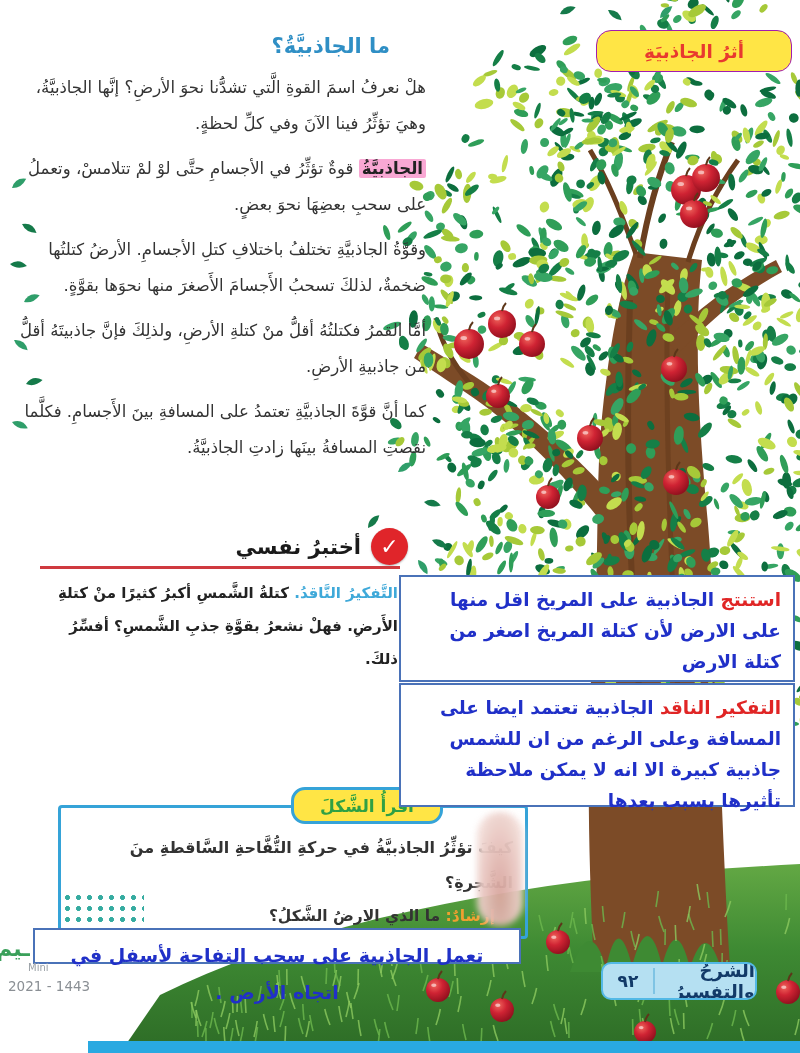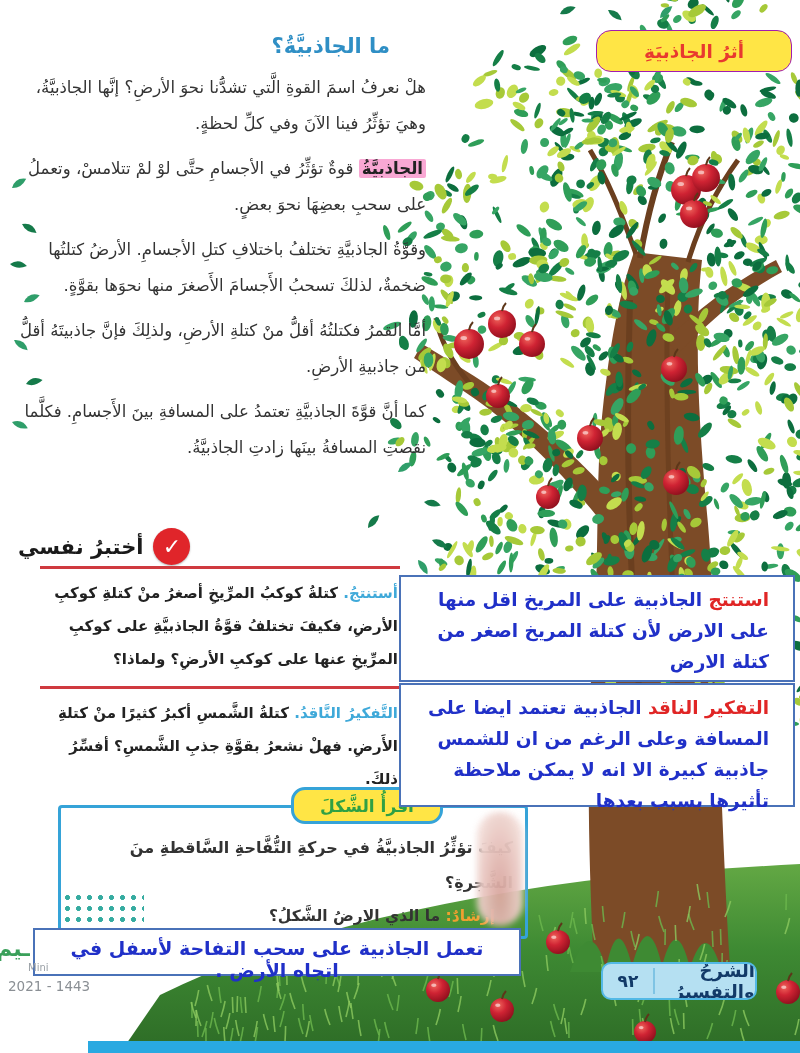--- a/index.html
+++ b/index.html
@@ -21,21 +21,21 @@
 
   
   .content{position:absolute;left:18px;top:34px;width:408px;direction:rtl;text-align:right;}
   .lesson-title{font-size:21px;font-weight:bold;color:#2f8fc5;margin:0 36px 12px 0;}
   .content p{font-size:16.5px;line-height:36px;color:#333;margin:0 0 9px 0;}
   .hl{background:#f9a8d4;font-weight:bold;color:#222;padding:0 3px;border-radius:2px;}
 
   
   .self-test-head{
     position:absolute;left:18px;top:528px;width:390px;
-    display:flex;flex-direction:row;align-items:center;gap:10px;
+    display:flex;flex-direction:row;align-items:center;justify-content:flex-end;gap:10px;
   }
   .self-test-head .label{font-size:21px;font-weight:bold;color:#1a1a1a;}
   .check-circle{
     width:37px;height:37px;border-radius:50%;background:#e0252a;flex:0 0 auto;
     display:flex;align-items:center;justify-content:center;
     color:#fff;font-size:22px;font-weight:bold;box-shadow:0 1px 2px rgba(0,0,0,.3);
   }
   .qblock{
     position:absolute;left:40px;top:566px;width:360px;direction:rtl;text-align:right;
     border-top:3px solid #cf3a3f;
@@ -69,26 +69,26 @@
   .apple-streak{
     position:absolute;left:477px;top:812px;width:46px;height:114px;border-radius:24px;
     background:radial-gradient(ellipse at 50% 72%,#d8a49c 0%,#e7c3bd 45%,#f4e1dc 85%);
     filter:blur(3px);opacity:.95;
   }
 
   
   .ansbox{
     position:absolute;box-sizing:border-box;background:#fff;border:2.5px solid #4a72b8;
     direction:rtl;text-align:right;font-weight:bold;color:#2030c8;
-    font-size:18.5px;line-height:31px;padding:7px 24px;
+    font-size:18.5px;line-height:31px;padding:7px 12px;
   }
   .ansbox .red{color:#e02525;}
   #ans1{left:399px;top:575px;width:396px;height:107px;}
   #ans2{left:399px;top:683px;width:396px;height:124px;}
-  #ans3{left:33px;top:928px;width:488px;height:48px;text-align:center;line-height:22px;font-size:19px;}
+  #ans3{left:33px;top:928px;width:488px;height:36px;text-align:center;line-height:37px;font-size:19px;}
 
   
   .footer-box{
     position:absolute;left:601px;top:962px;width:156px;height:38px;box-sizing:border-box;
     background:#b5e0f2;border:2px solid #53b9e6;border-radius:10px;
     display:flex;flex-direction:row;align-items:stretch;overflow:hidden;
   }
   .footer-num{width:52px;display:flex;align-items:center;justify-content:center;
     font-size:17px;font-weight:bold;color:#123a68;border-left:0;}
   .footer-sep{width:2px;background:#7fc4e4;margin:4px 0;}
@@ -1439,23 +1439,20 @@
   <p>أمَّا القمرُ فكتلتُهُ أقلُّ منْ كتلةِ الأرضِ، ولذلِكَ فإنَّ جاذبيتَهُ أقلُّ من جاذبيةِ الأرضِ.</p>
   <p>كما أنَّ قوَّةَ الجاذبيَّةِ تعتمدُ على المسافةِ بينَ الأَجسامِ. فكلَّما نقصتِ المسافةُ بينَها زادتِ الجاذبيَّةُ.</p>
 </div>
 
 <div class="self-test-head">
   <span class="label">أختبرُ نفسي</span>
   <span class="check-circle">✓</span>
 </div>
 <div class="qblock">
   <div class="qitem">
-    <span class="qlabel">أستنتجُ.</span><span> كتلةُ كوكبُ المرِّيخِ أصغرُ منْ كتلةِ كوكبِ الأرضِ، فكيفَ تختلفُ قوَّةُ الجاذبيَّةِ على كوكبِ المرِّيخِ عنها على كوكبِ الأرضِ؟ ولماذا؟</span>
-  </div>
-  <div class="qitem">
     <span class="qlabel">التَّفكيرُ النَّاقدُ.</span><span> كتلةُ الشَّمسِ أكبرُ كثيرًا منْ كتلةِ الأَرضِ. فهلْ نشعرُ بقوَّةِ جذبِ الشَّمسِ؟ أفسِّرُ ذلكَ.</span>
   </div>
 </div>
 
 <div class="figure-box">
   <div class="figure-tab">أقرأُ الشَّكلَ</div>
   <div class="figure-q">كيفَ تؤثِّرُ الجاذبيَّةُ في حركةِ التُّفَّاحةِ السَّاقطةِ منَ الشَّجرةِ؟</div>
   <div class="figure-hint">
     <span class="hint-label">إرشادٌ:</span><span> ما الذي الارضُ الشَّكلُ؟</span>
   </div>

